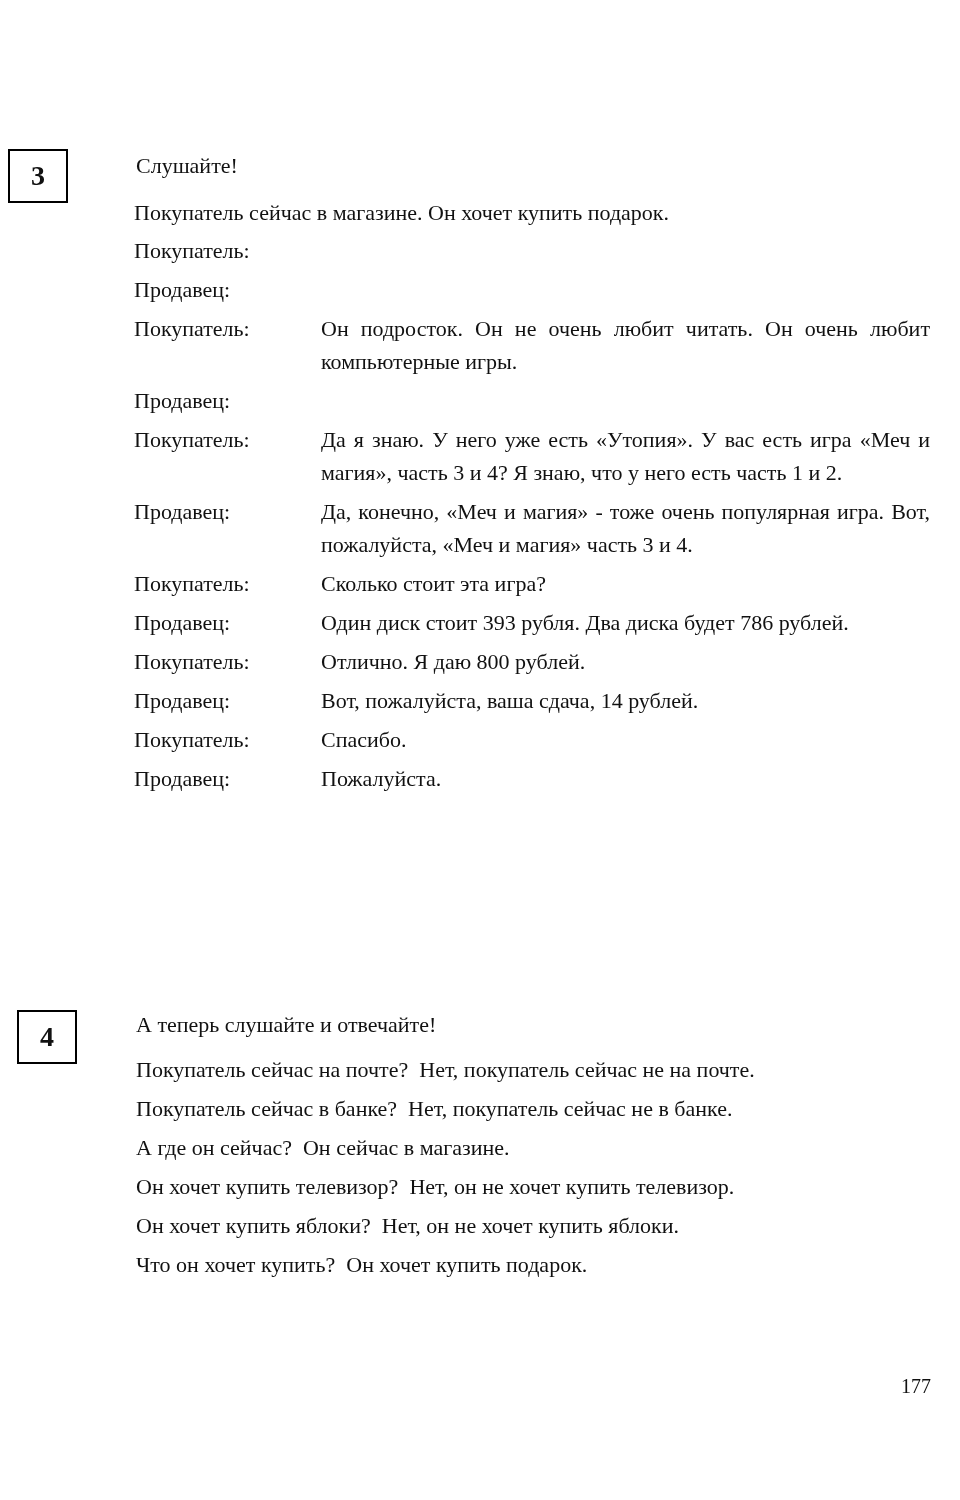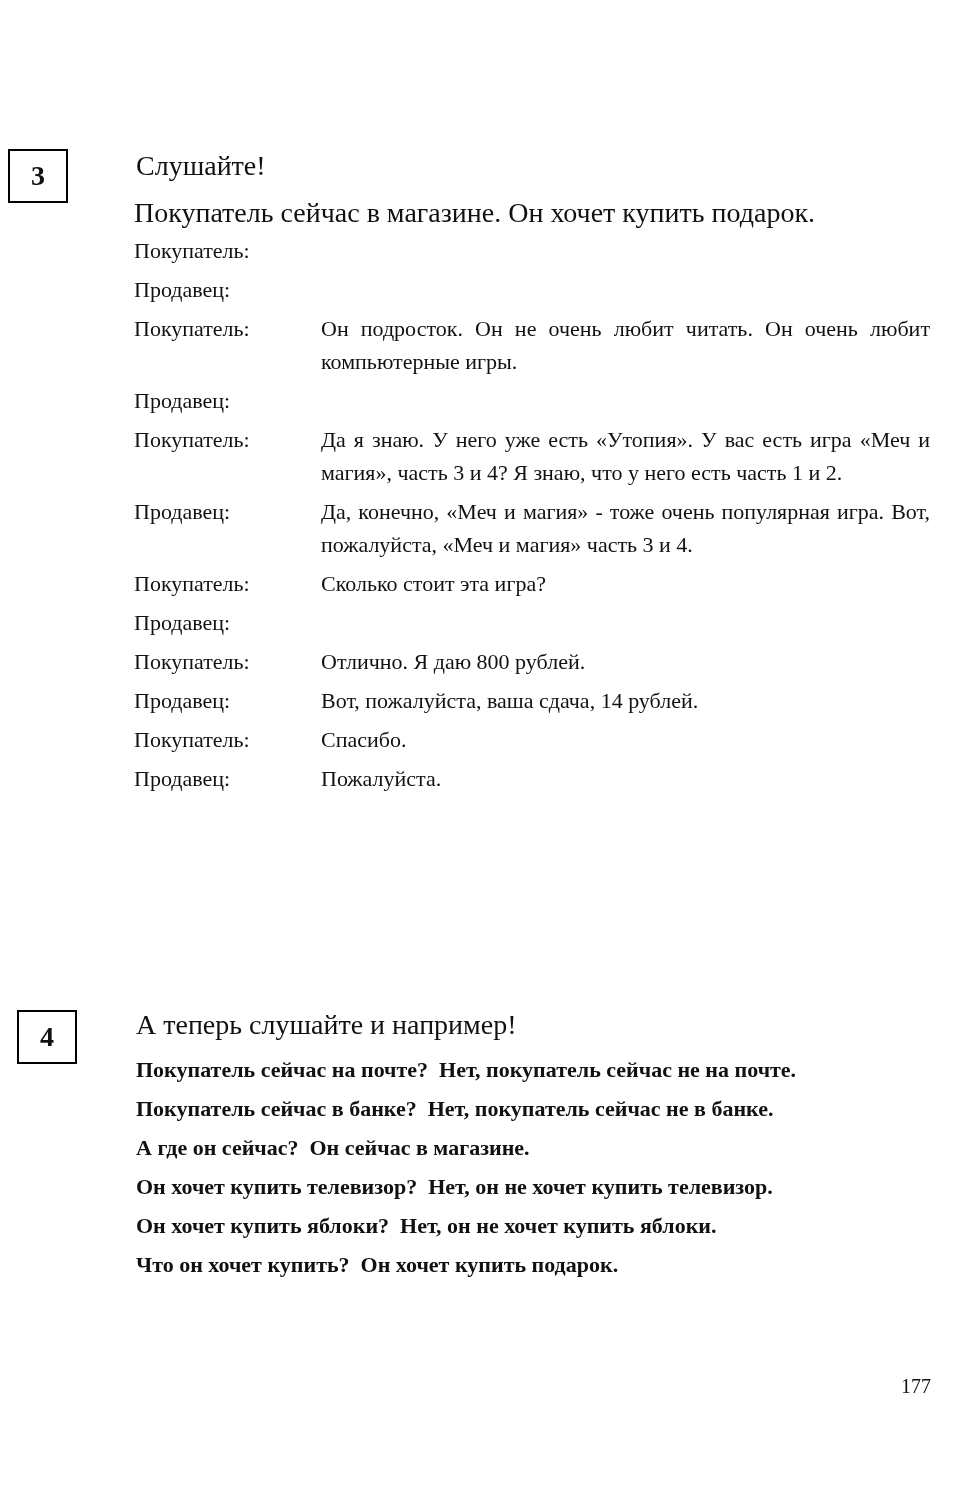--- a/index.html
+++ b/index.html
@@ -7,30 +7,30 @@
     width: 960px; height: 1500px; position: relative; overflow: hidden;
     font-family: "Liberation Serif", serif; color: #111111;
   }
   .numbox {
     position: absolute; width: 60px; height: 54px; border: 2px solid #000;
     box-sizing: border-box; display: flex; align-items: center; justify-content: center;
     font-weight: bold; font-size: 28px; font-family: "Liberation Serif", serif;
   }
   #box3 { left: 8px; top: 149px; }
   #box4 { left: 17px; top: 1010px; }
-  .txt { position: absolute; font-size: 28px; line-height: 33px; white-space: nowrap; }
+  .txt { position: absolute; font-size: 22px; line-height: 33px; white-space: nowrap; }
   .title3 { left: 136px; top: 149px; }
   .intro3 { left: 134px; top: 196px; }
   .dialog { position: absolute; left: 134px; top: 234px; width: 796px; }
   .row { display: flex; margin-bottom: 6px; font-size: 22px; line-height: 33px; }
   .spk { width: 187px; flex: none; }
   .line { flex: 1; text-align: justify; text-align-last: left; }
   .title4 { left: 136px; top: 1008px; }
   .qa { position: absolute; left: 136px; top: 1053px; }
-  .qa div { font-size: 22px; line-height: 33px; margin-bottom: 6px; white-space: nowrap; font-weight: bold; }
+  .qa div { font-size: 22px; line-height: 33px; margin-bottom: 6px; white-space: nowrap; }
   .pagenum { position: absolute; right: 29px; top: 1375px; font-size: 20px; }
 </style>
 </head>
 <body>
 
 <div id="box3" class="numbox">3</div>
 <div class="txt title3">Слушайте!</div>
 <div class="txt intro3">Покупатель сейчас в магазине. Он хочет купить подарок.</div>
 
 <div class="dialog">
@@ -54,41 +54,42 @@
   <div class="row">
       <span class="spk">Продавец:</span>
       <span class="line">Да, конечно, «Меч и магия» - тоже очень популярная игра. Вот, пожалуйста, «Меч и магия» часть 3 и 4.</span>
     </div>
   <div class="row">
       <span class="spk">Покупатель:</span>
       <span class="line">Сколько стоит эта игра?</span>
     </div>
   <div class="row">
       <span class="spk">Продавец:</span>
+      <span class="line">Один диск стоит 393 рубля. Два диска будет 786 рублей.</span>
     </div>
   <div class="row">
       <span class="spk">Покупатель:</span>
       <span class="line">Отлично. Я даю 800 рублей.</span>
     </div>
   <div class="row">
       <span class="spk">Продавец:</span>
       <span class="line">Вот, пожалуйста, ваша сдача, 14 рублей.</span>
     </div>
   <div class="row">
       <span class="spk">Покупатель:</span>
       <span class="line">Спасибо.</span>
     </div>
   <div class="row">
       <span class="spk">Продавец:</span>
       <span class="line">Пожалуйста.</span>
     </div>
 </div>
 
 <div id="box4" class="numbox">4</div>
-<div class="txt title4">А теперь слушайте и например!</div>
+<div class="txt title4">А теперь слушайте и отвечайте!</div>
 
 <div class="qa">
   <div style="white-space:pre">Покупатель сейчас на почте?  Нет, покупатель сейчас не на почте.</div>
   <div style="white-space:pre">Покупатель сейчас в банке?  Нет, покупатель сейчас не в банке.</div>
   <div style="white-space:pre">А где он сейчас?  Он сейчас в магазине.</div>
   <div style="white-space:pre">Он хочет купить телевизор?  Нет, он не хочет купить телевизор.</div>
   <div style="white-space:pre">Он хочет купить яблоки?  Нет, он не хочет купить яблоки.</div>
   <div style="white-space:pre">Что он хочет купить?  Он хочет купить подарок.</div>
 </div>
 

